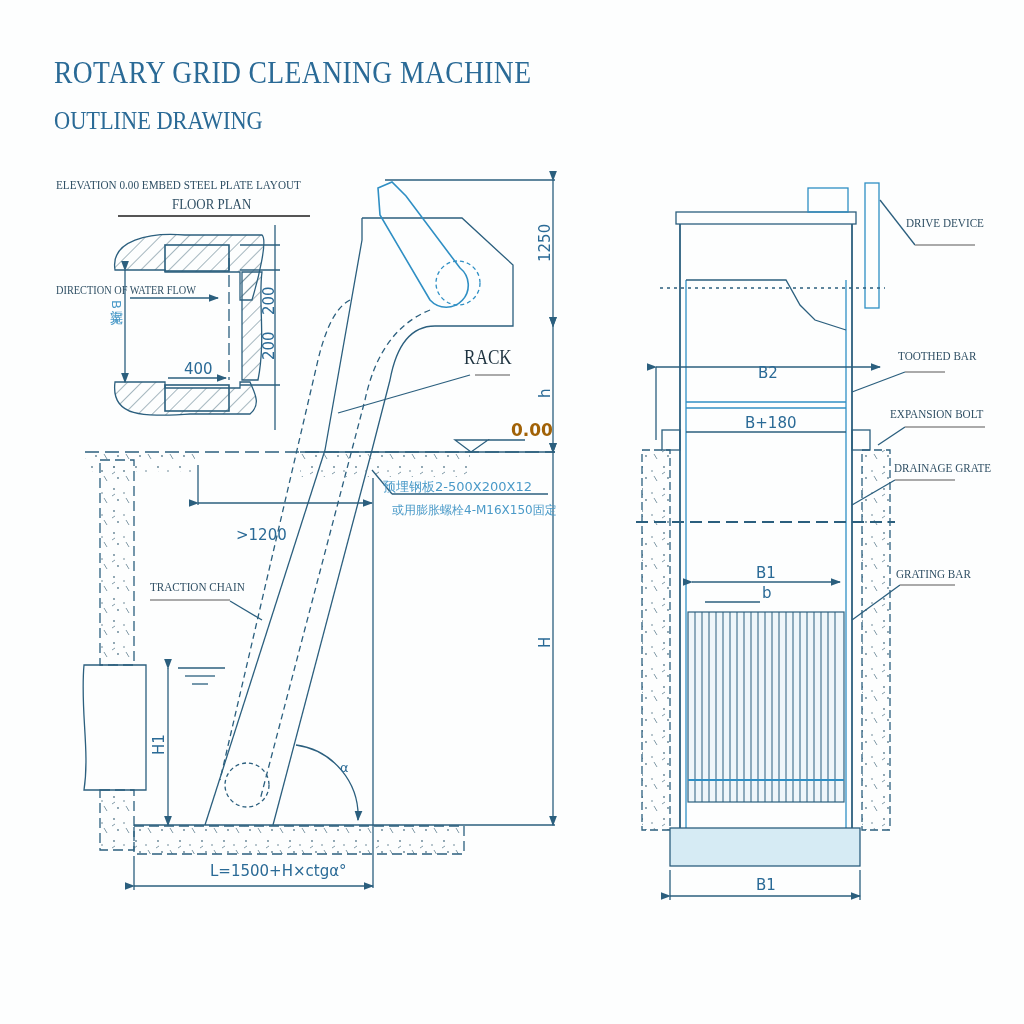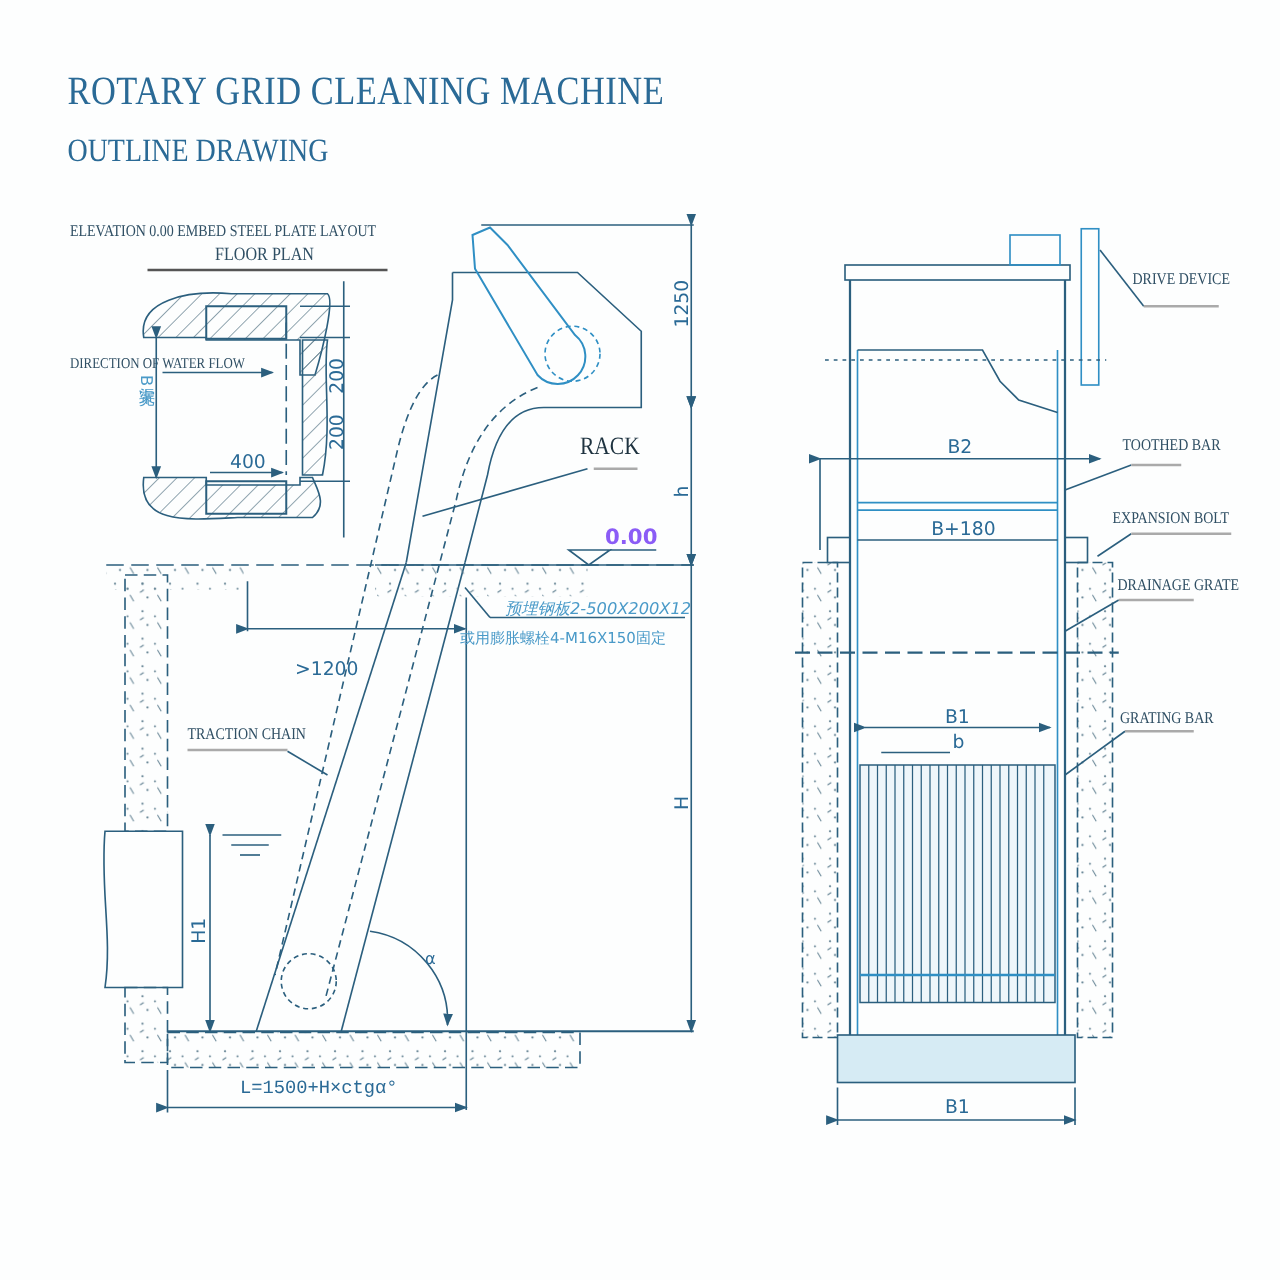--- a/index.html
+++ b/index.html
@@ -184,33 +184,33 @@
 <div class="lbl" style="left:56px;top:177px;">ELEVATION 0.00 EMBED STEEL PLATE LAYOUT</div>
 <div class="lbl" style="left:172px;top:196px;font-size:15px;">FLOOR PLAN</div>
 <div class="lbl" style="left:56px;top:283px;font-size:12px;">DIRECTION OF WATER FLOW</div>
 <div class="cn" style="left:107px;top:300px;writing-mode:vertical-rl;">渠宽B</div>
 <div class="dim" style="left:184px;top:360px;">400</div>
 <div class="dimv" style="left:260px;top:315px;">200</div>
 <div class="dimv" style="left:260px;top:360px;">200</div>
 
 <div class="lbl-big" style="left:464px;top:346px;">RACK</div>
 <div class="lbl" style="left:150px;top:579px;">TRACTION CHAIN</div>
-<div class="dim" style="left:484px;top:420px;font-weight:bold;color:#8b5cf6;font-size:17px;">0.00</div>
+<div class="dim" style="left:511px;top:420px;font-weight:bold;color:#a16207;font-size:17px;">0.00</div>
 <div class="dimv" style="left:536px;top:262px;">1250</div>
 <div class="dimv" style="left:536px;top:398px;">h</div>
 <div class="dimv" style="left:536px;top:648px;">H</div>
 <div class="dimv" style="left:150px;top:755px;">H1</div>
 <div class="dim" style="left:236px;top:486px;margin-top:40px;">&gt;1200</div>
-<div class="dim" style="left:192px;top:862px;font-family:Liberation Mono, monospace;">L=1500+H×ctgα°</div>
+<div class="dim" style="left:210px;top:862px;">L=1500+H×ctgα°</div>
 <div class="dim" style="left:340px;top:760px;font-size:13px;">α</div>
-<div class="cn" style="left:404px;top:478px;font-style:italic;">预埋钢板2-500X200X12</div>
-<div class="cn" style="left:368px;top:502px;font-size:12px;">或用膨胀螺栓4-M16X150固定</div>
+<div class="cn" style="left:383px;top:478px;">预埋钢板2-500X200X12</div>
+<div class="cn" style="left:392px;top:502px;font-size:12px;">或用膨胀螺栓4-M16X150固定</div>
 
 <div class="lbl" style="left:906px;top:215px;">DRIVE DEVICE</div>
 <div class="lbl" style="left:898px;top:348px;">TOOTHED BAR</div>
 <div class="lbl" style="left:890px;top:406px;">EXPANSION BOLT</div>
 <div class="lbl" style="left:894px;top:460px;">DRAINAGE GRATE</div>
 <div class="lbl" style="left:896px;top:566px;">GRATING BAR</div>
-<div class="dim" style="left:758px;top:348px;">B2</div>
+<div class="dim" style="left:758px;top:364px;">B2</div>
 <div class="dim" style="left:745px;top:414px;">B+180</div>
 <div class="dim" style="left:756px;top:564px;">B1</div>
 <div class="dim" style="left:762px;top:584px;">b</div>
 <div class="dim" style="left:756px;top:876px;">B1</div>
 
 </body></html>

